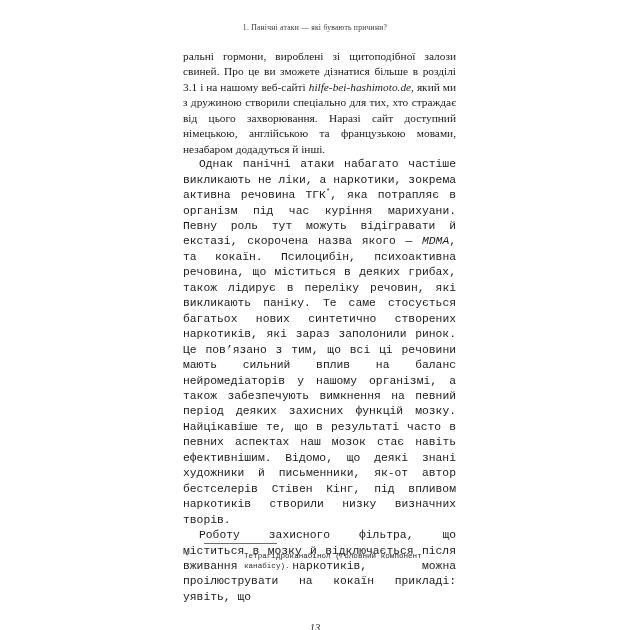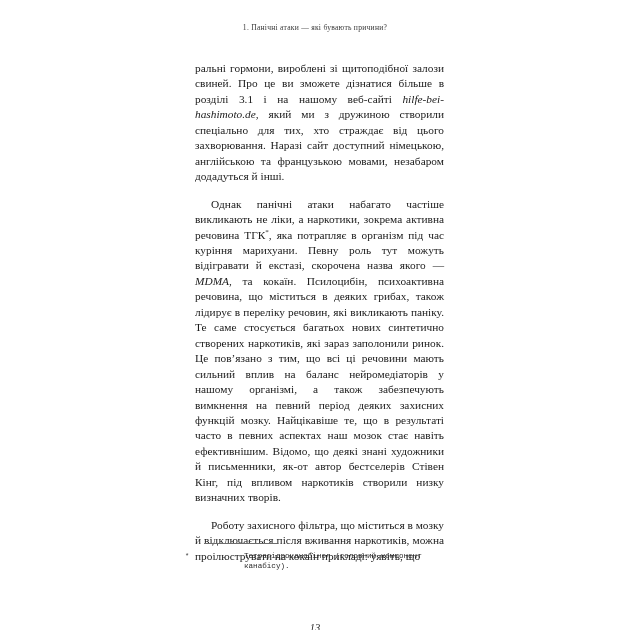--- a/index.html
+++ b/index.html
@@ -38,30 +38,31 @@
 
   
   .text-block {
     position: absolute;
     top: 49px;
     left: 183px;
     width: 273px;
   }
 
   .para {
-    margin: 12px;
+    margin: 0;
     font-size: 11.35px;
     line-height: 15.45px;
     text-align: justify;
     text-justify: inter-word;
     color: #1a1a1a;
     hyphens: manual;
   }
   .para.indent {
     text-indent: 16px;
+    font-family: Liberation Mono, monospace;
   }
   .para .it {
     font-style: italic;
   }
   .fn-marker {
     font-size: 7px;
     vertical-align: super;
     line-height: 0;
   }
 

